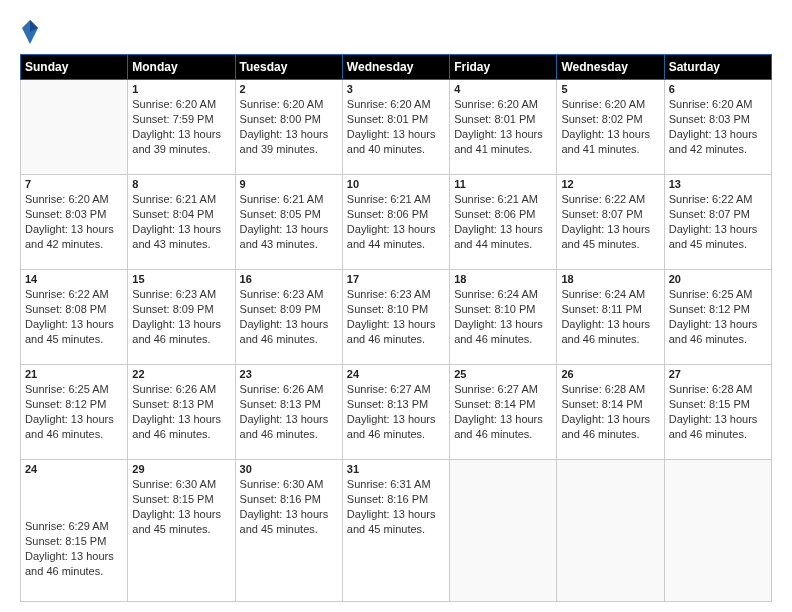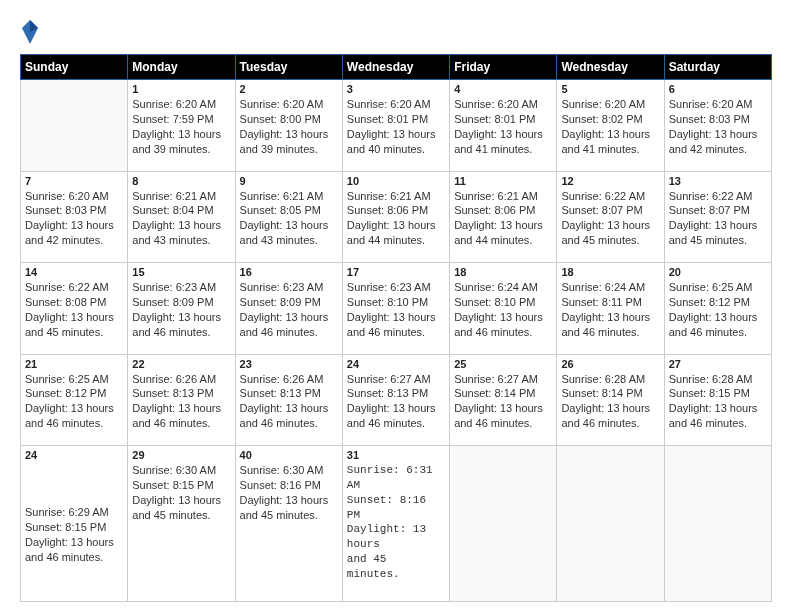--- a/index.html
+++ b/index.html
@@ -338,29 +338,29 @@
 and 46 minutes.</div>
           </td>
           <td>
             <div class="day-num">29</div>
             <div class="day-info" style="white-space: pre-line;">Sunrise: 6:30 AM
 Sunset: 8:15 PM
 Daylight: 13 hours
 and 45 minutes.</div>
           </td>
           <td>
-            <div class="day-num">40</div>
+            <div class="day-num">30</div>
             <div class="day-info" style="white-space: pre-line;">Sunrise: 6:30 AM
 Sunset: 8:16 PM
 Daylight: 13 hours
 and 45 minutes.</div>
           </td>
           <td>
             <div class="day-num">31</div>
-            <div class="day-info" style="white-space: pre-line; font-family: Liberation Mono, monospace;">Sunrise: 6:31 AM
+            <div class="day-info" style="white-space: pre-line;">Sunrise: 6:31 AM
 Sunset: 8:16 PM
 Daylight: 13 hours
 and 45 minutes.</div>
           </td>
           <td class="empty"></td>
           <td class="empty"></td>
           <td class="empty"></td>
         </tr>
       </tbody>
   </table>

